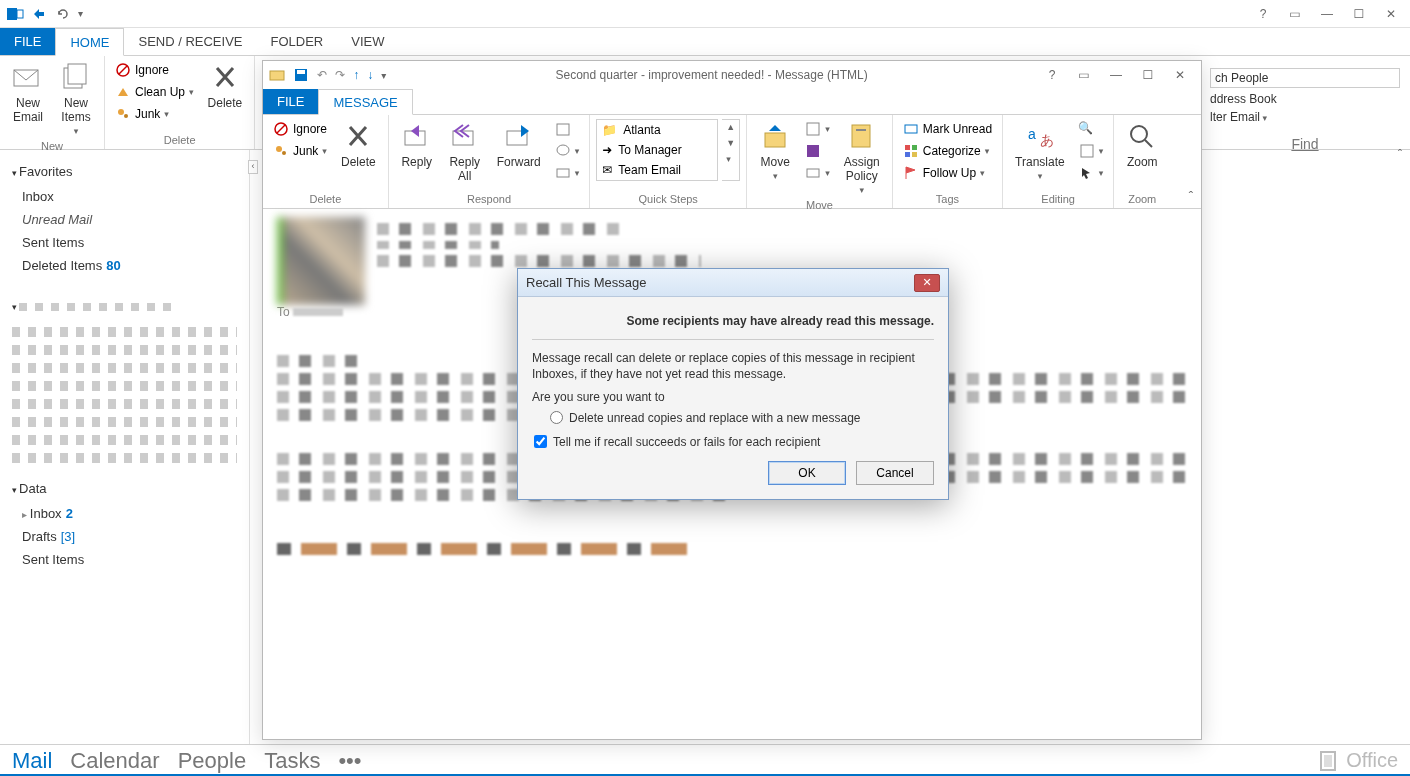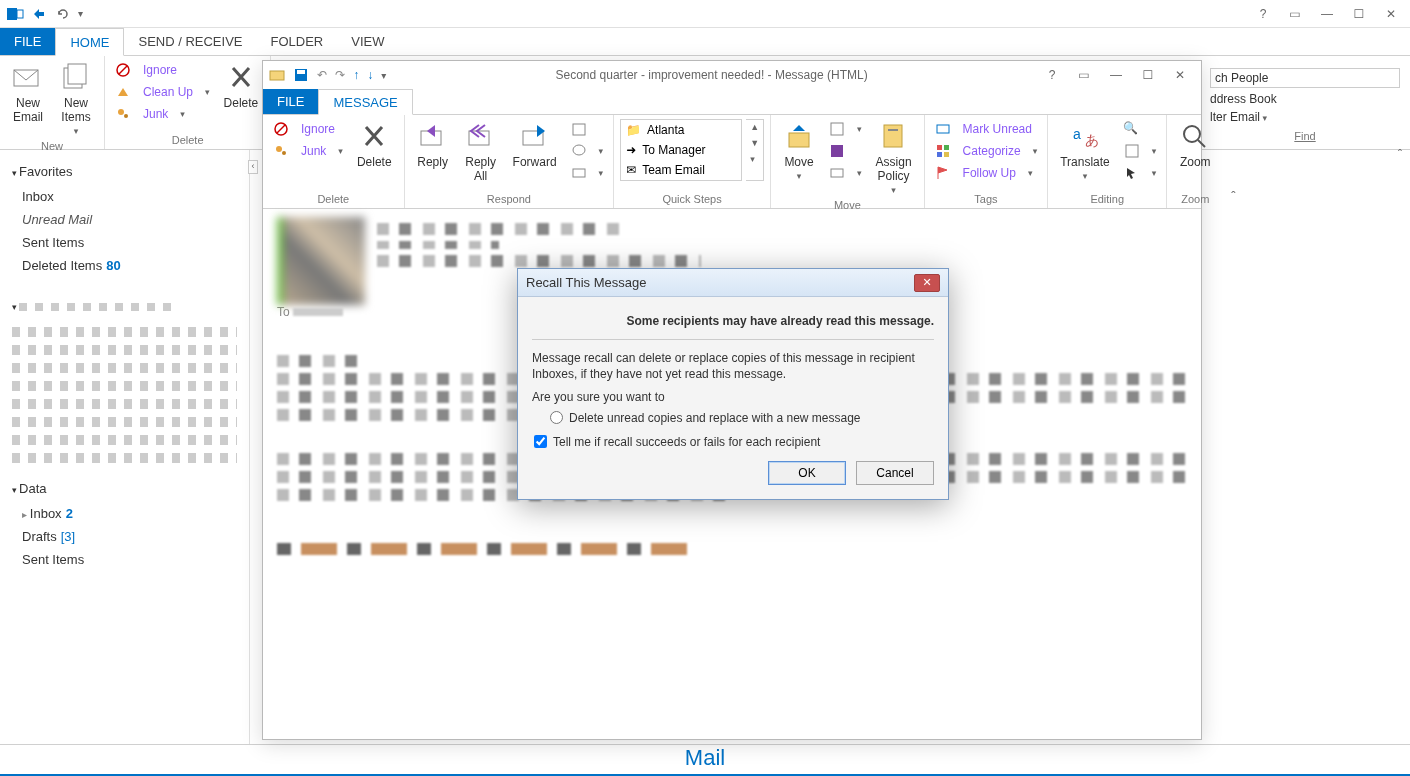--- a/index.html
+++ b/index.html
@@ -18,39 +18,39 @@
 .ribbon-tab.file { background: #0072c6; color: #fff; font-weight: 400; }
 .ribbon-tab.active { border: 1px solid #d0d0d0; border-bottom: 1px solid #fff; margin-bottom: -1px; background: #fff; color: #0072c6; }
 
 
 .ribbon { height: 94px; background: #fff; display: flex; border-bottom: 1px solid #d0d0d0; }
 .ribbon-group { border-right: 1px solid #e0e0e0; padding: 4px 6px 0; display: flex; flex-direction: column; }
 .ribbon-group-body { flex: 1; display: flex; align-items: flex-start; gap: 4px; }
 .ribbon-group-label { text-align: center; font-size: 11px; color: #777; padding: 2px 0 3px; }
 .rbtn-lg { display: flex; flex-direction: column; align-items: center; gap: 2px; padding: 2px 6px; font-size: 12px; color: #333; cursor: pointer; }
 .rbtn-lg .ic { width: 32px; height: 32px; }
-.rbtn-sm { display: flex; align-items: center; gap: 12px; font-size: 12px; color: #8b5cf6; padding: 2px 4px; cursor: pointer; }
+.rbtn-sm { display: flex; align-items: center; gap: 4px; font-size: 12px; color: #000000; padding: 2px 4px; cursor: pointer; }
 .rbtn-sm .ic { width: 16px; height: 16px; }
 .rbtn-stack { display: flex; flex-direction: column; gap: 2px; }
 .caret::after { content: " ▾"; font-size: 9px; color: #666; }
 
 
 .main { position: absolute; top: 150px; left: 0; right: 0; bottom: 32px; display: flex; }
 .nav { width: 250px; border-right: 1px solid #e0e0e0; padding: 8px 12px; overflow: hidden; }
 .nav-section { font-size: 13px; color: #333; margin: 6px 0; cursor: pointer; }
 .nav-section.head { font-weight: 400; }
 .nav-section.head::before { content: "▾ "; font-size: 9px; }
 .nav-item { font-size: 13px; color: #333; padding: 4px 0 4px 10px; cursor: pointer; }
 .nav-item.unread { font-style: italic; color: #555; }
 .nav-item .count { color: #0072c6; font-weight: 600; margin-left: 4px; }
 .nav-item .bracket { color: #0072c6; margin-left: 4px; }
 .nav .pixline { height: 10px; margin: 8px 0; background: repeating-linear-gradient(90deg,#ccc 0 8px,transparent 8px 16px); }
 
 
-.bottombar { position: absolute; bottom: 0; left: 0; right: 0; height: 32px; background: #fff; border-top: 1px solid #d0d0d0; display: flex; align-items: center; padding: 0 12px; gap: 18px; flex-direction: column; }
+.bottombar { position: absolute; bottom: 0; left: 0; right: 0; height: 32px; background: #fff; border-top: 1px solid #d0d0d0; display: flex; align-items: center; padding: 0 12px; gap: 18px; }
 .bottombar .module { font-size: 22px; color: #777; cursor: pointer; font-weight: 300; }
 .bottombar .module.active { color: #0072c6; }
 .bottombar .brand { margin-left: auto; color: #bbb; font-size: 20px; font-weight: 300; display: flex; align-items: center; gap: 6px; }
 .accent-bar { position: absolute; left: 0; right: 0; bottom: -2px; height: 4px; background: #0072c6; }
 
 
 .msgwin { position: absolute; left: 262px; top: 60px; width: 940px; height: 680px; background: #fff; border: 1px solid #b8b8b8; box-shadow: 0 4px 20px rgba(0,0,0,0.15); }
 .msgwin .titlebar2 { height: 28px; display: flex; align-items: center; padding: 0 6px; font-size: 12px; color: #666; }
 .msgwin .titlebar2 .title-center { flex: 1; text-align: center; }
 .msgwin .titlebar2 .win-controls { display: flex; gap: 2px; }
@@ -194,21 +194,21 @@
       </div>
     </div>
     <div class="ribbon-group-label">Delete</div>
   </div>
 </div>
 
 <div class="rightpeek">
   <div class="row" style="border:1px solid #ccc;padding:2px 4px;background:#fff;">ch People</div>
   <div class="row">ddress Book</div>
   <div class="row caret">lter Email</div>
-  <div class="row" style="text-align:center;color:#777;font-size:11px;margin-top:6px;text-decoration:underline;">Find</div>
+  <div class="row" style="text-align:center;color:#777;font-size:14px;margin-top:12px;text-decoration:underline;">Find</div>
   <div style="position:absolute;right:8px;top:90px;color:#666;cursor:pointer;">ˆ</div>
 </div>
 
 <div class="main">
   <div class="nav">
     <div class="nav-section head">Favorites</div>
     <div class="nav-item">Inbox</div>
     <div class="nav-item unread">Unread Mail</div>
     <div class="nav-item">Sent Items</div>
     <div class="nav-item"><span>Deleted Items</span><span class="count">80</span></div>

